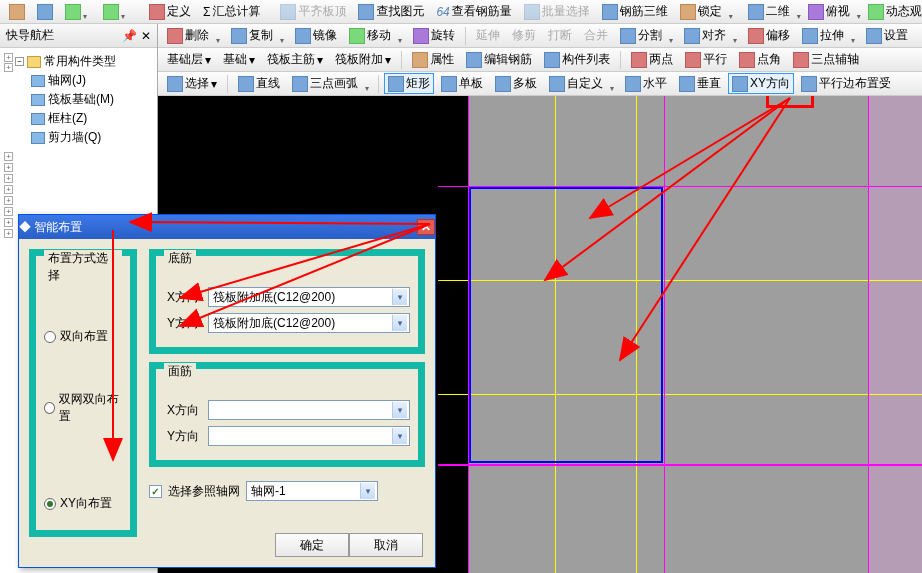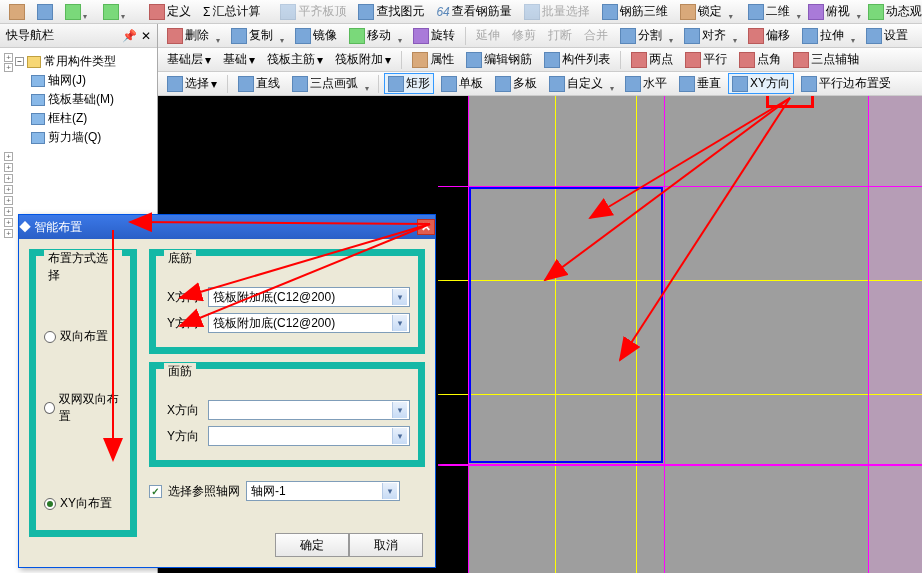--- a/index.html
+++ b/index.html
@@ -401,21 +401,21 @@
           <label>Y方向</label>
           <div class="sel">
               <span></span>
               <span class="sel-arrow">▾</span>
             </div>
         </div>
       </div>
       <div class="row" style="margin-top:14px">
         <span class="chk">✓</span>
         <span>选择参照轴网</span>
-        <div class="sel" style="width:154px;flex:none">
+        <div class="sel" style="width:132px;flex:none">
             <span>轴网-1</span>
             <span class="sel-arrow">▾</span>
           </div>
       </div>
     </div>
   </div>
   <div class="dlg-btns">
     <div class="btn">确定</div>
     <div class="btn">取消</div>
   </div>

